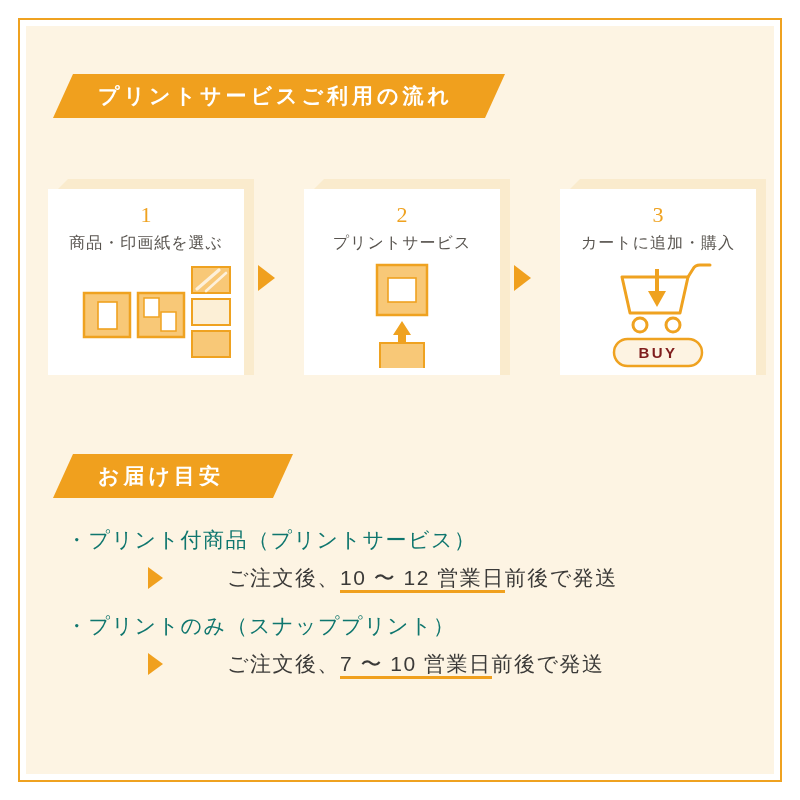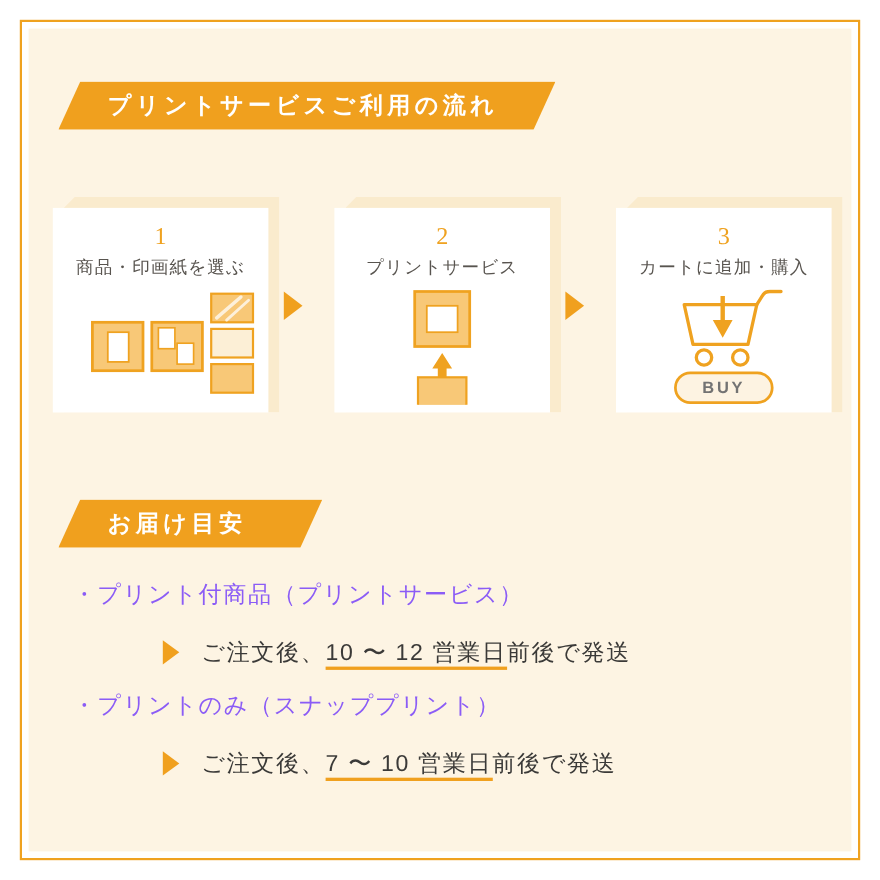--- a/index.html
+++ b/index.html
@@ -153,29 +153,30 @@
   
   #delivery-list {
     position: absolute;
     left: 40px;
     top: 500px;
     width: 670px;
   }
   .delivery-group { margin-bottom: 20px; }
   .delivery-title {
     font-size: 21px;
-    color: #8b5cf6;
+    color: #0f766e;
     letter-spacing: 1.5px;
     white-space: nowrap;
   }
   .delivery-detail {
     display: flex;
     align-items: center;
-    margin-top: 25px;
+    margin-top: 10px;
     padding-left: 82px;
+    gap: 44px;
   }
   .detail-marker {
     width: 0;
     height: 0;
     border-top: 11px solid transparent;
     border-bottom: 11px solid transparent;
     border-left: 15px solid #F0A01E;
     margin-right: 20px;
     flex: none;
   }
@@ -269,21 +270,21 @@
 
               <circle cx="80" cy="62" r="7" fill="none" stroke="#EFA220" stroke-width="3"></circle>
               <circle cx="113" cy="62" r="7" fill="none" stroke="#EFA220" stroke-width="3"></circle>
 
               <path d="M95 6 L95 28 L88 28 L97 44 L106 28 L99 28 L99 6 Z" fill="#EFA220"></path>
 
               <rect x="54" y="76" width="88" height="27" rx="13.5" ry="13.5" fill="#FDF3E2" stroke="#EFA220" stroke-width="2.5"></rect>
             </svg>
             <div style="position:absolute; left:54px; top:76px; width:88px; height:27px;
                         display:flex; align-items:center; justify-content:center;
-                        font-size:15px; font-weight:bold; color:#737373; letter-spacing:2.5px;">BUY</div>
+                        font-size:15px; font-weight:bold; color:#7f1d1d; letter-spacing:2.5px;">BUY</div>
           </div>
         </div>
       </div>
 
     </div>
 
     <div class="banner" id="banner-delivery">
       <span class="banner-text">お届け目安</span>
     </div>
 

